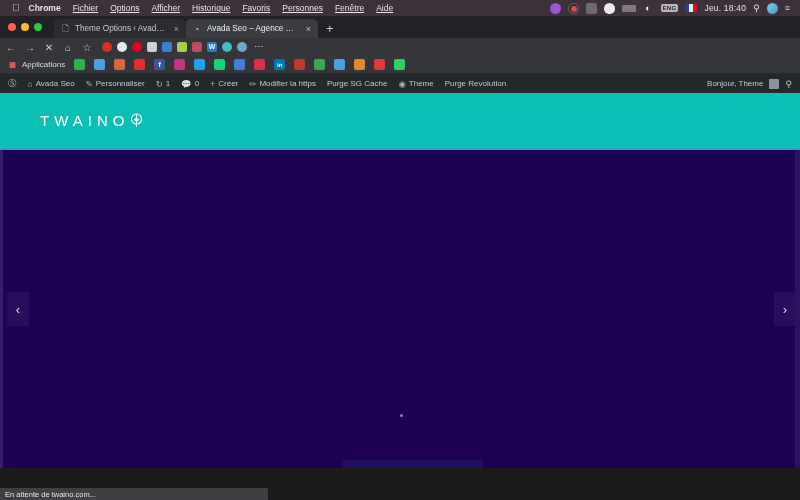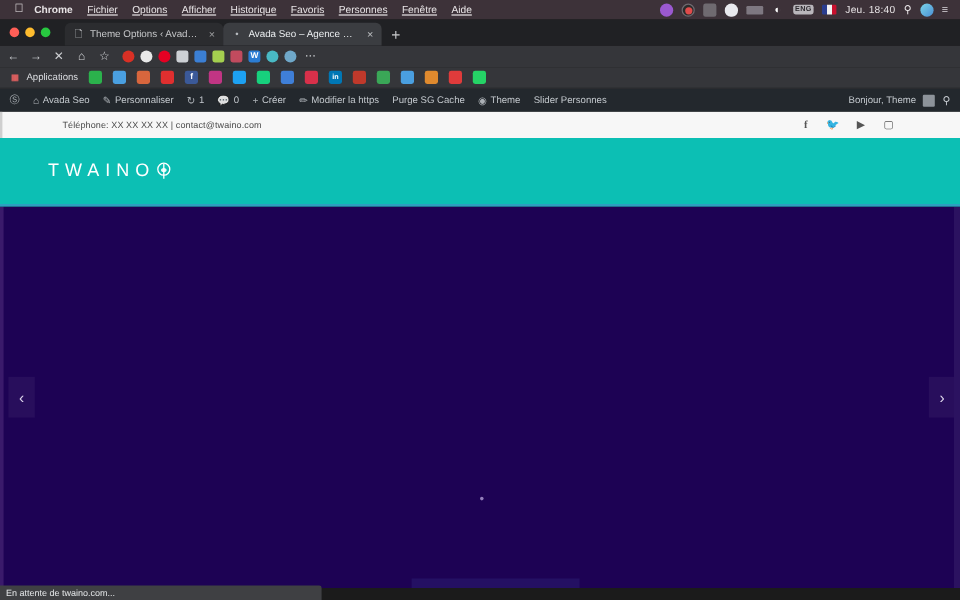--- a/index.html
+++ b/index.html
@@ -309,39 +309,30 @@
       <span>Modifier la https</span>
     </span>
     <span class="wp-item">
       <span>Purge SG Cache</span>
     </span>
     <span class="wp-item">
       <span class="wp-ico">◉</span>
       <span>Theme</span>
     </span>
     <span class="wp-item">
-      <span>Slider Personnes</span>
+      <span>Purge Revolution</span>
     </span>
 
     <span class="wp-right">
       <span>Bonjour, Theme</span>
       <span class="wp-avatar"></span>
       <span style="font-size:9px;">⚲</span>
     </span>
   </div>
 
-  <div class="site-top">
-    <span class="site-top-text">Téléphone: XX XX XX XX  |  contact@twaino.com</span>
-    <span class="site-social">
-      <span class="soc" style="font-weight:bold;font-size:9px;font-family:'Liberation Serif',serif;">f</span>
-      <span class="soc" style="font-size:9px;">🐦</span>
-      <span class="soc" style="font-size:9px;">▶</span>
-      <span class="soc" style="font-size:9px;">▢</span>
-    </span>
-  </div>
 
   <div class="site-header">
     <div class="logo">
       <span>TWAINO</span>
       <span class="logo-leaf">
         <svg width="13" height="15" viewBox="0 0 13 15" aria-hidden="true">
           <circle cx="6.5" cy="6" r="5" fill="none" stroke="#ffffff" stroke-width="1.1"></circle>
           <path d="M6.5 1.5 L6.5 14" stroke="#ffffff" stroke-width="1.1"></path>
           <path d="M6.5 5 C3.5 5 3.2 8.5 6.5 8.5 C9.8 8.5 9.5 5 6.5 5 Z" fill="#ffffff" opacity="0.9"></path>
         </svg>

